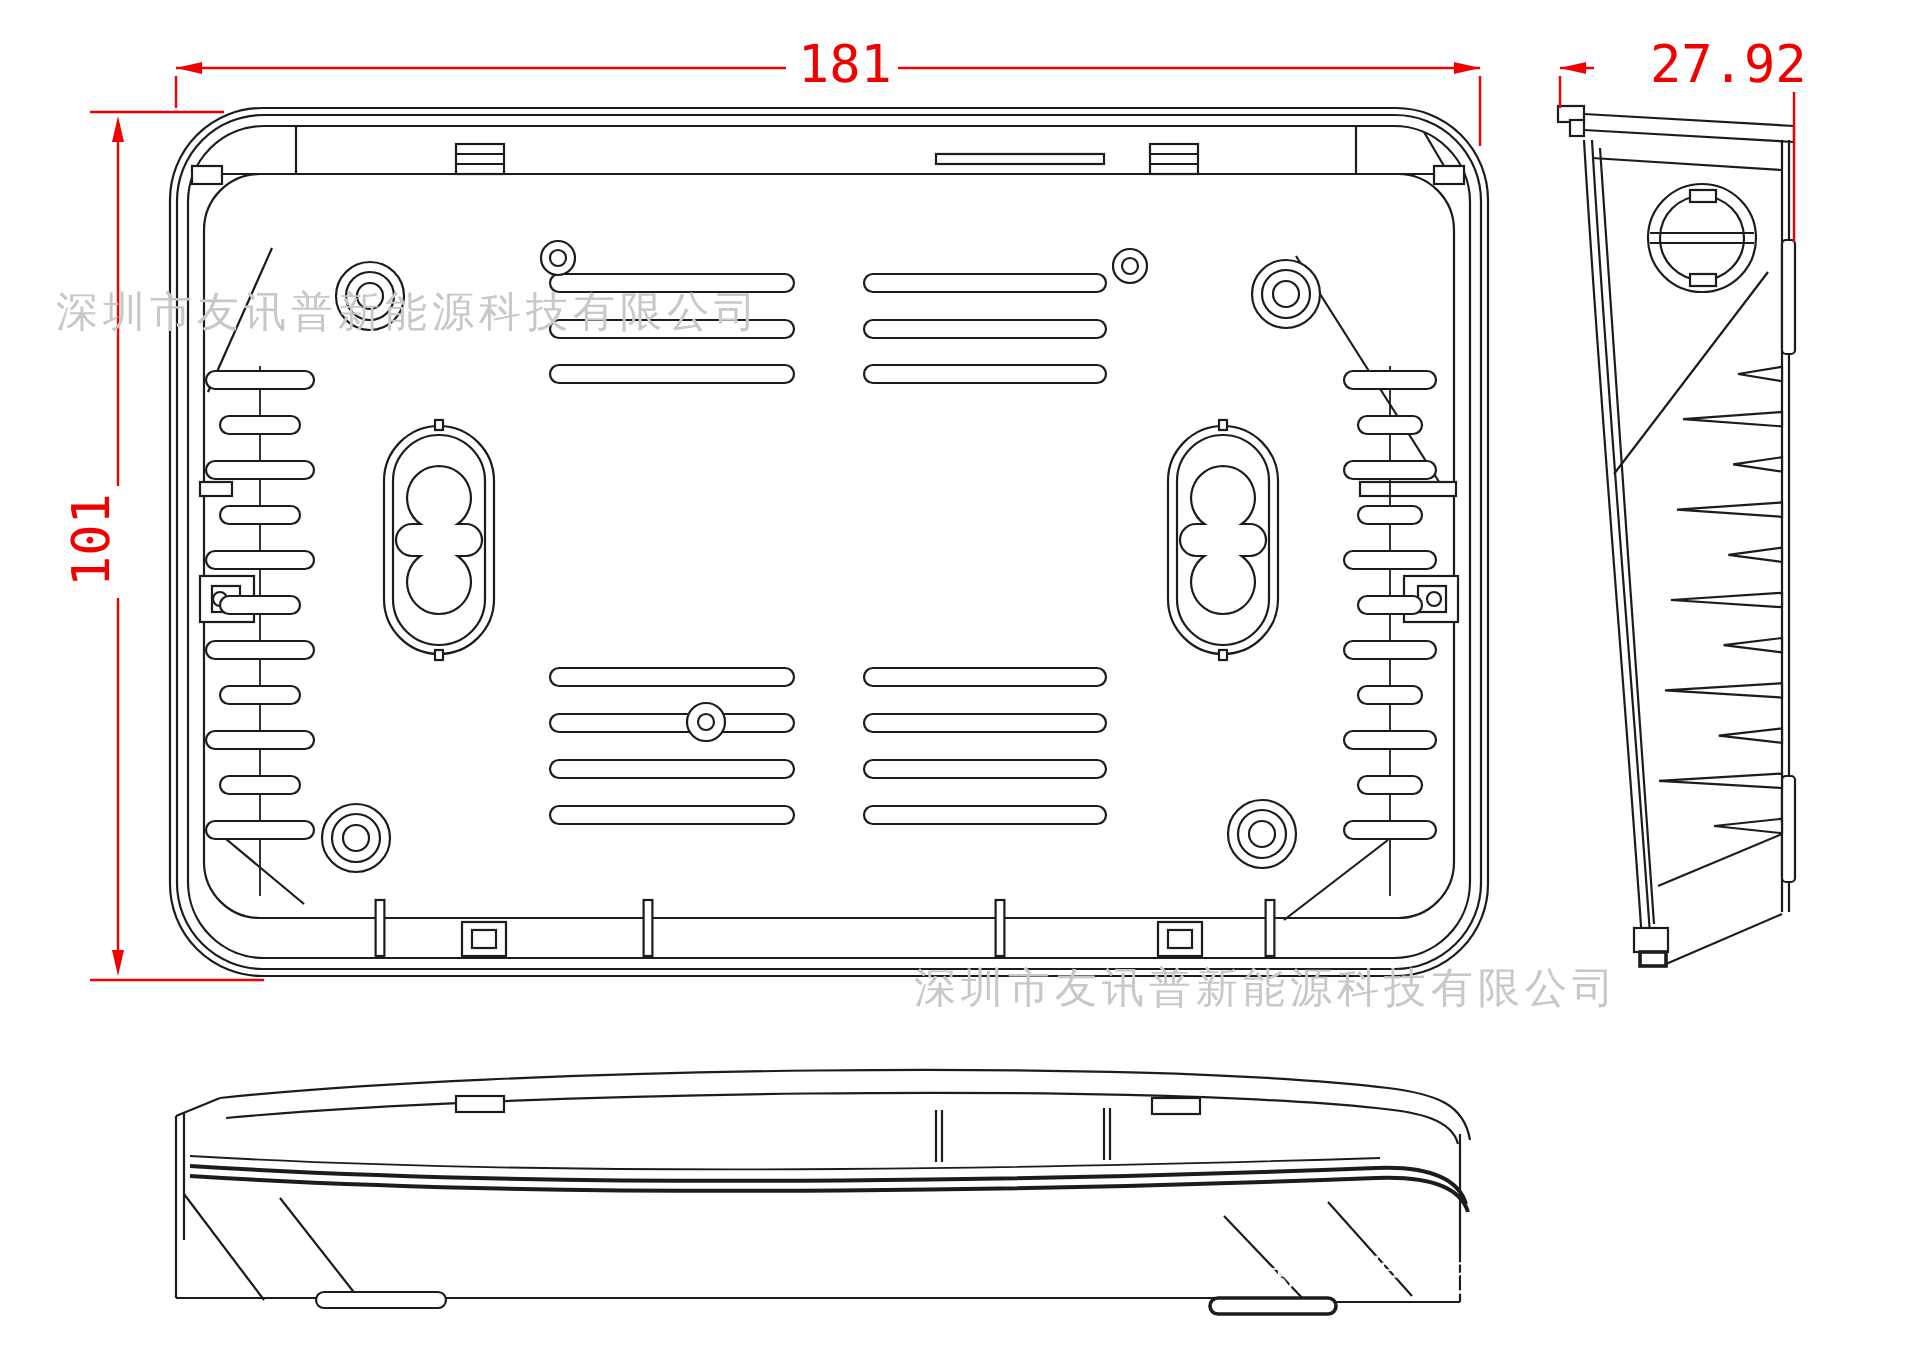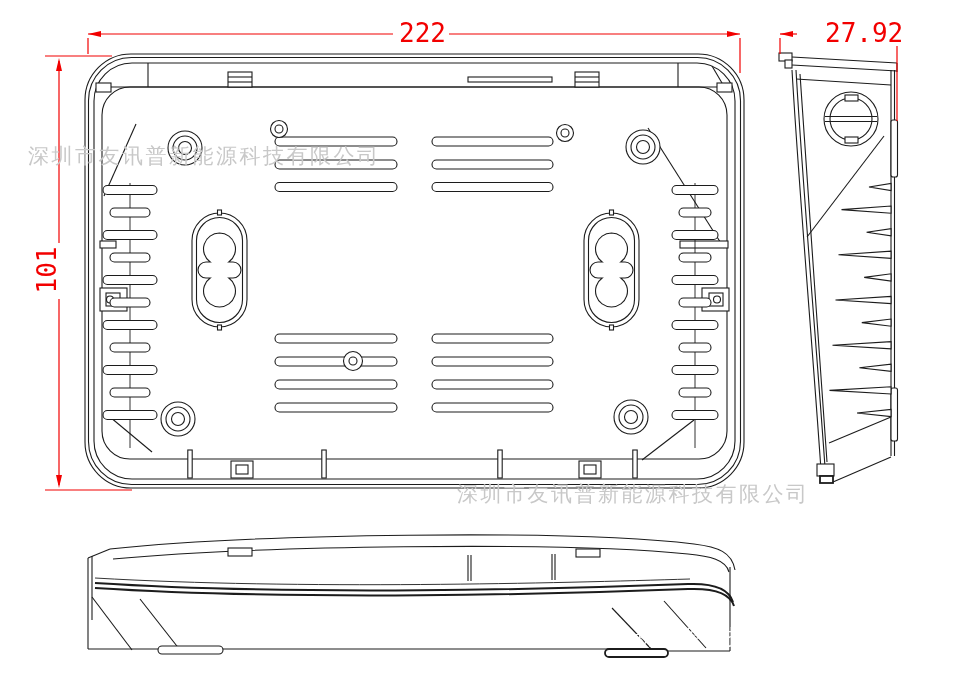--- a/index.html
+++ b/index.html
@@ -276,16 +276,16 @@
         <line x1="780" y1="38" x2="780" y2="54"></line>
         <line x1="897" y1="38" x2="897" y2="121"></line>
       </g>
     </g>
   </svg>
 
   <div class="wm wm-gray" style="left:28px;top:146px;">深圳市友讯普新能源科技有限公司</div>
   <div class="wm wm-gray" style="left:457px;top:484px;">深圳市友讯普新能源科技有限公司</div>
   <div class="wm wm-white" style="left:492px;top:627px;">深圳市友讯普新能源科技有限公司</div>
 
-  <div class="dim" style="left:397px;top:20px;">222</div>
+  <div class="dim" style="left:397px;top:20px;">181</div>
   <div class="dim dim-rot" style="left:22px;top:258px;width:45px;text-align:center;">101</div>
   <div class="dim" style="left:823px;top:20px;">27.92</div>
 </div>
 
 </body></html>

